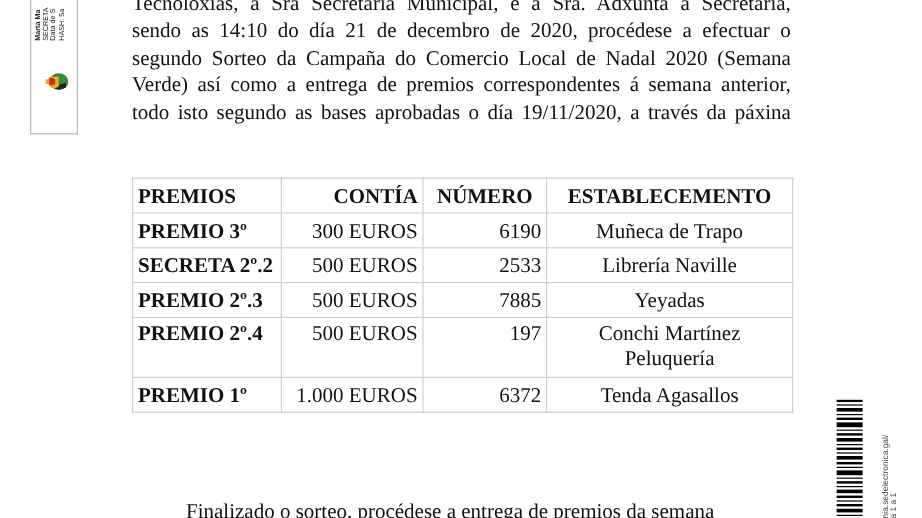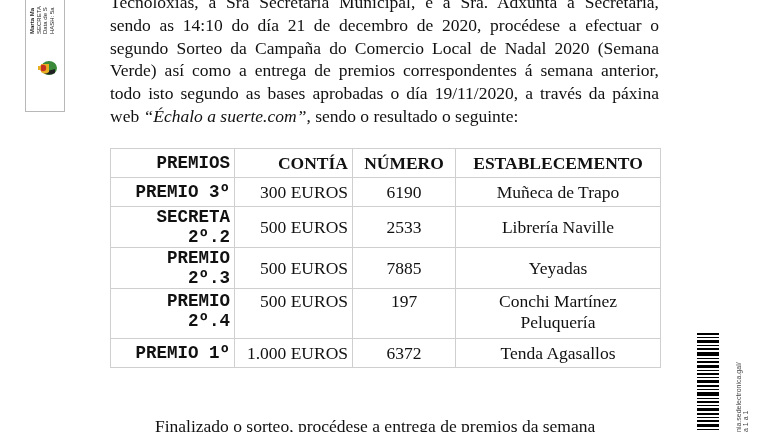--- a/index.html
+++ b/index.html
@@ -36,25 +36,25 @@
     .line span { display: inline; }
     .table-wrap { position: absolute; left: 110px; top: 148px; }
     table {
       border-collapse: collapse; font-size: 17.5px;
     }
     td, th {
       border: 1px solid #cfcfcf; padding: 0 4px; height: 28px; vertical-align: middle;
       font-weight: normal;
     }
     th { font-weight: bold; }
-    .c1 { width: 115px; text-align: right; font-weight: bold; font-family: Liberation Mono, monospace; }
+    .c1 { width: 115px; text-align: left; font-weight: bold; }
     .c2 { width: 109px; text-align: right; }
     .c3 { width: 94px; text-align: center; }
     .c4 { width: 196px; text-align: center; }
-    td.c3 { text-align: center; width: 68px; }
+    td.c3 { text-align: right; width: 68px; }
     tr.tall td { height: 47px; vertical-align: top; padding-top: 2px; }
     tr.tall td.c4 { line-height: 21px; }
     .footer-text {
       position: absolute; left: 155px; top: 416px; font-size: 17.5px; white-space: nowrap;
     }
     .barcode {
       position: absolute; left: 697px; top: 333px; width: 22px; height: 110px;
     }
     .barcode-text {
       position: absolute; left: 735px; top: 432px; font-family: "Liberation Sans", sans-serif;
@@ -82,21 +82,20 @@
     <rect x="3" y="6" width="3" height="4" fill="#e8b020"></rect>
   </svg>
 </div>
 
 <div class="body-text">
   <span class="line">Tecnoloxías,  a Sra Secretaria Municipal, e a Sra. Adxunta á Secretaría,</span>
   <span class="line">sendo as 14:10 do día 21 de decembro de 2020, procédese a efectuar o</span>
   <span class="line">segundo Sorteo da Campaña do Comercio Local de Nadal 2020 (Semana</span>
   <span class="line">Verde) así como a entrega de premios correspondentes á semana anterior,</span>
   <span class="line">todo isto segundo as bases aprobadas o día 19/11/2020, a través da páxina</span>
-  <span class="line last"><span>web </span><em>“Échalo a suerte.com”</em><span>, sendo o resultado o seguinte:</span></span>
 </div>
 
 <div class="table-wrap">
   <table>
     <thead>
       <tr>
         <th class="c1">PREMIOS</th>
         <th class="c2">CONTÍA</th>
         <th class="c3">NÚMERO</th>
         <th class="c4">ESTABLECEMENTO</th>

